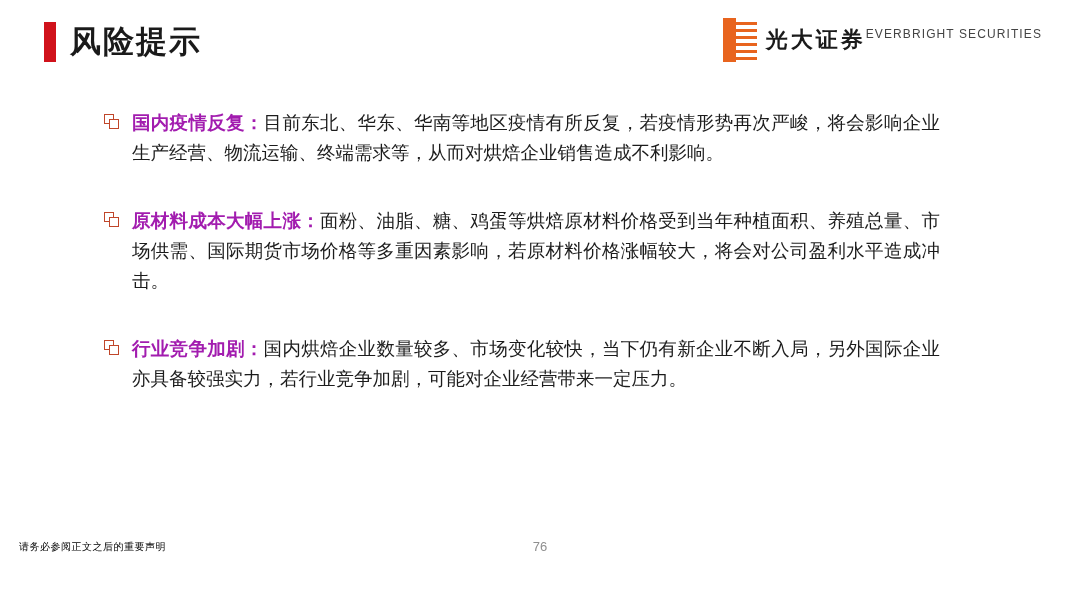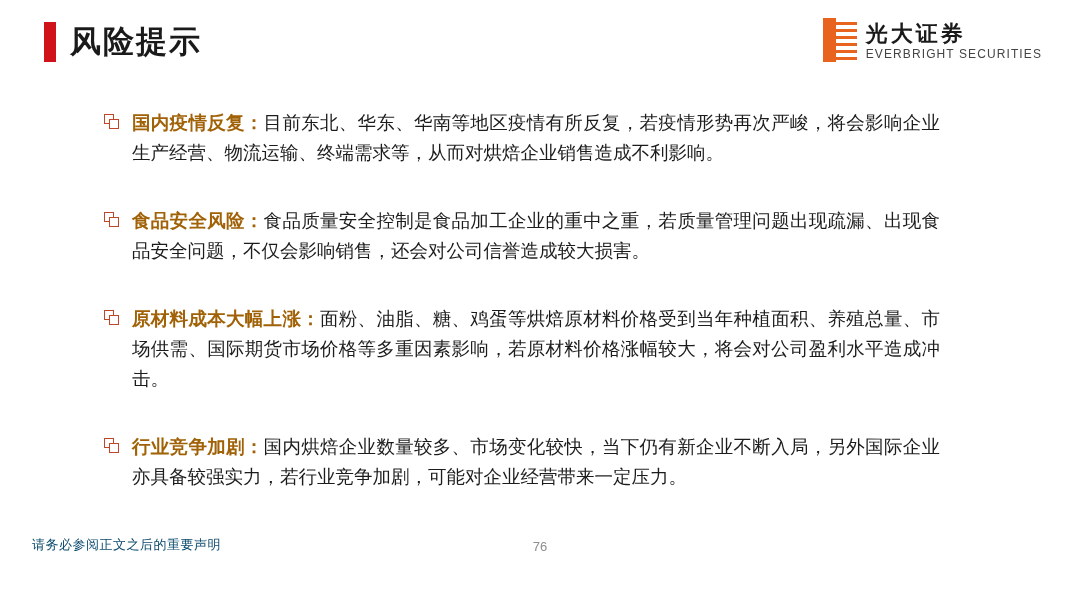--- a/index.html
+++ b/index.html
@@ -67,21 +67,21 @@
   .logo-mark .block {
     position: absolute;
     left: 0;
     top: 0;
     width: 13px;
     height: 44px;
     background: #e8641e;
   }
   .logo-text {
     display: flex;
-    flex-direction: column;
+    flex-direction: row;
     justify-content: center;
   }
   .logo-cn {
     font-size: 22px;
     font-weight: bold;
     color: #1a1a1a;
     letter-spacing: 3px;
     line-height: 26px;
   }
   .logo-en {
@@ -135,30 +135,30 @@
   }
 
   .bullet-body {
     font-size: 18.5px;
     line-height: 30px;
     color: #1c1c1c;
     text-align: justify;
   }
   .bullet-head {
     font-weight: bold;
-    color: #a16207;
+    color: #a21caf;
   }
 
   
   .footer-note {
     position: absolute;
-    left: 32px;
+    left: 19px;
     bottom: 18px;
-    font-size: 13px;
-    color: #0c4a6e;
+    font-size: 10px;
+    color: #000000;
     letter-spacing: 0.5px;
   }
   .footer-page {
     position: absolute;
     left: 0;
     right: 0;
     bottom: 18px;
     text-align: center;
     font-size: 13px;
     color: #8f8f8f;
@@ -195,46 +195,37 @@
     <div class="bullet">
       <div class="bullet-icon">
         <div class="sq-back"></div>
           <div class="sq-front"></div>
       </div>
       <div class="bullet-body">
         <span class="bullet-head">国内疫情反复：</span><span>目前东北、华东、华南等地区疫情有所反复，若疫情形势再次严峻，将会影响企业生产经营、物流运输、终端需求等，从而对烘焙企业销售造成不利影响。</span>
       </div>
     </div>
 
+
     <div class="bullet">
       <div class="bullet-icon">
         <div class="sq-back"></div>
           <div class="sq-front"></div>
       </div>
       <div class="bullet-body">
-        <span class="bullet-head">食品安全风险：</span><span>食品质量安全控制是食品加工企业的重中之重，若质量管理问题出现疏漏、出现食品安全问题，不仅会影响销售，还会对公司信誉造成较大损害。</span>
+        <span class="bullet-head">原材料成本大幅上涨：</span><span>面粉、油脂、糖、鸡蛋等烘焙原材料价格受到当年种植面积、养殖总量、市场供需、国际期货市场价格等多重因素影响，若原材料价格涨幅较大，将会对公司盈利水平造成冲击。</span>
       </div>
     </div>
 
     <div class="bullet">
       <div class="bullet-icon">
         <div class="sq-back"></div>
           <div class="sq-front"></div>
       </div>
       <div class="bullet-body">
-        <span class="bullet-head">原材料成本大幅上涨：</span><span>面粉、油脂、糖、鸡蛋等烘焙原材料价格受到当年种植面积、养殖总量、市场供需、国际期货市场价格等多重因素影响，若原材料价格涨幅较大，将会对公司盈利水平造成冲击。</span>
-      </div>
-    </div>
-
-    <div class="bullet">
-      <div class="bullet-icon">
-        <div class="sq-back"></div>
-          <div class="sq-front"></div>
-      </div>
-      <div class="bullet-body">
         <span class="bullet-head">行业竞争加剧：</span><span>国内烘焙企业数量较多、市场变化较快，当下仍有新企业不断入局，另外国际企业亦具备较强实力，若行业竞争加剧，可能对企业经营带来一定压力。</span>
       </div>
     </div>
 
   </div>
 
   <div class="footer-note">请务必参阅正文之后的重要声明</div>
   <div class="footer-page">76</div>
 
 </div>

